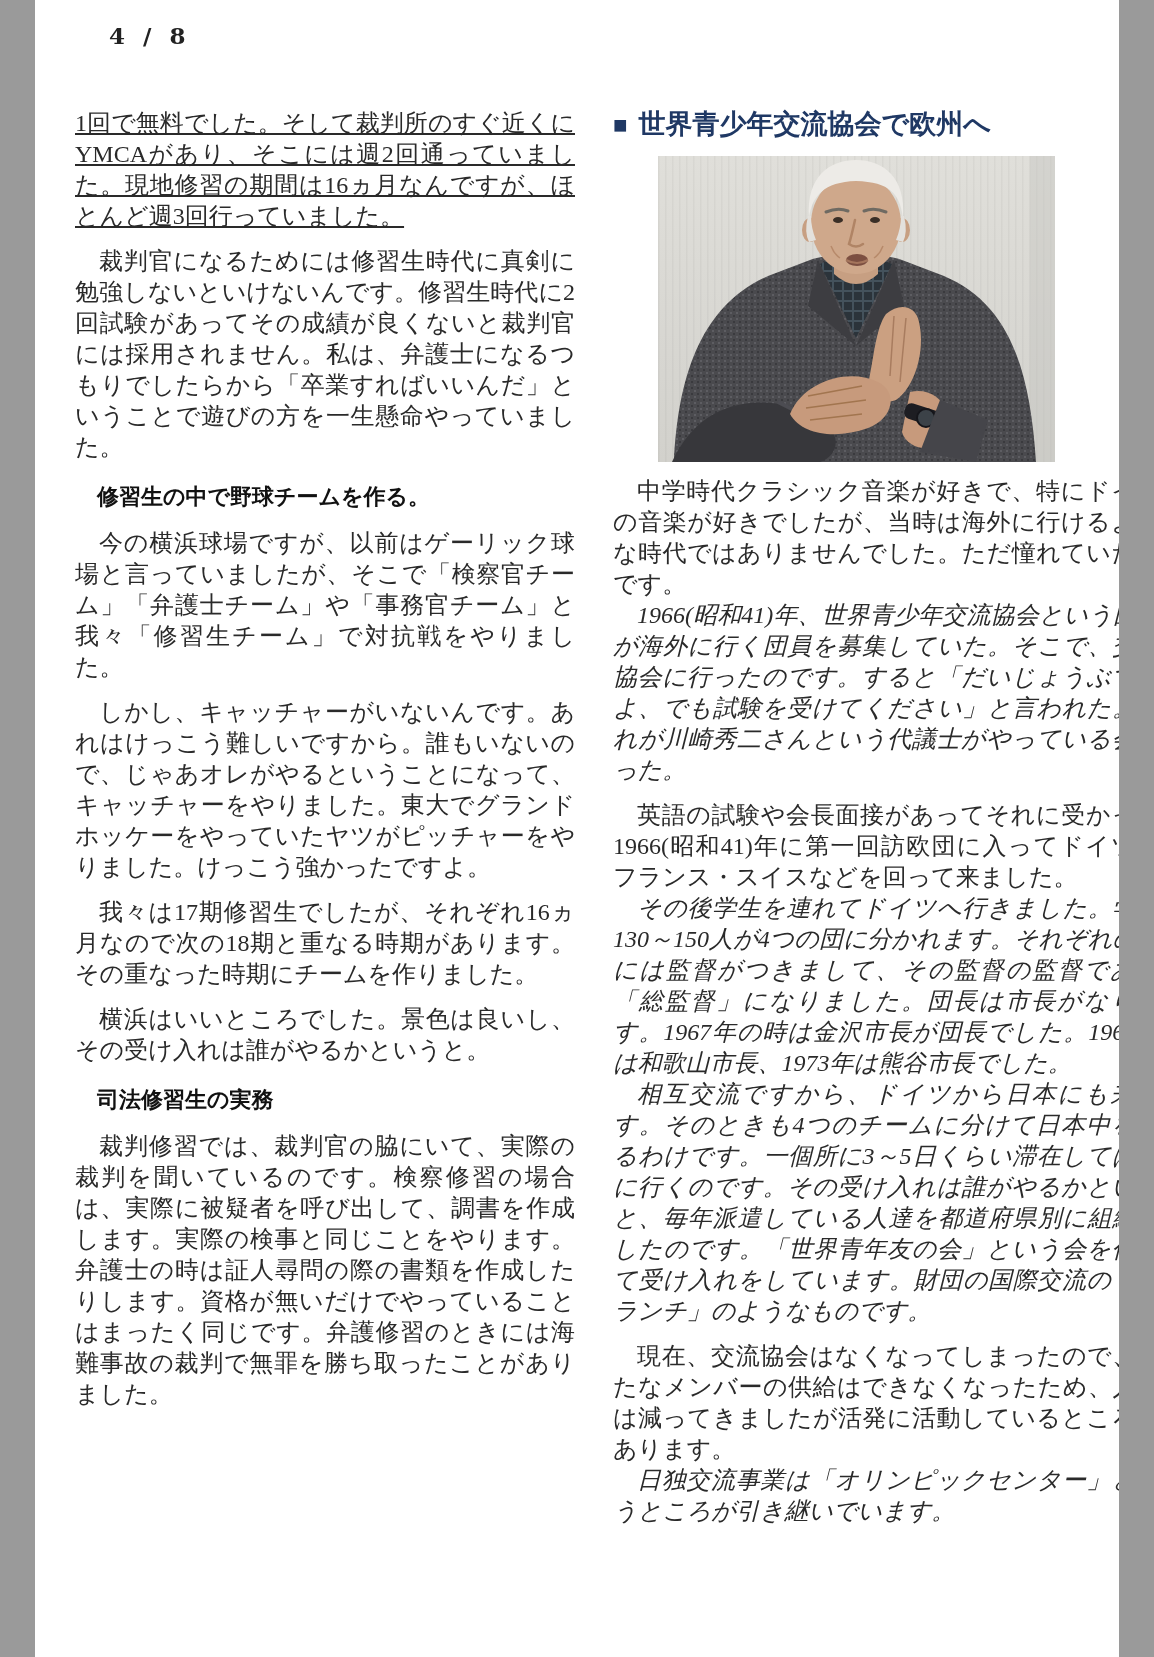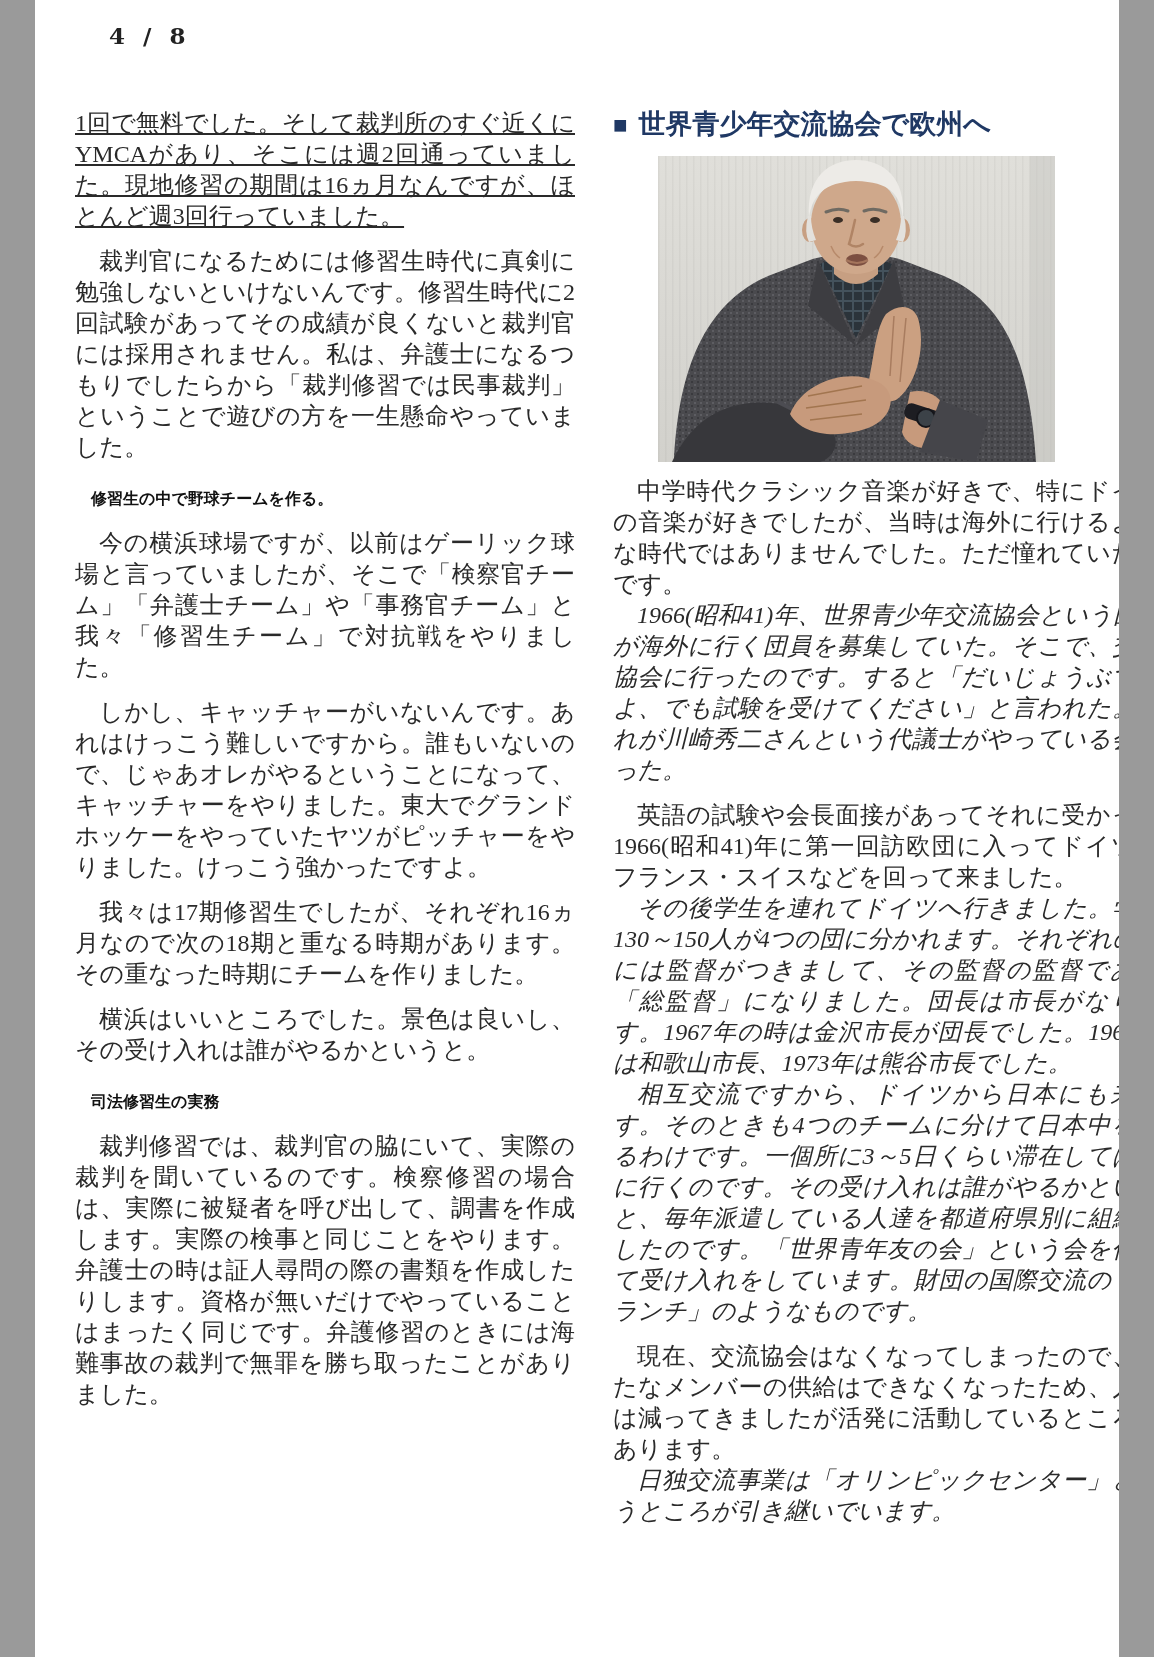--- a/index.html
+++ b/index.html
@@ -24,22 +24,22 @@
   }
   .col{font-size:24px;line-height:31px;text-align:justify;}
   .col-left{width:500px;}
   .col-right{width:548px;}
   .para{margin:14px 0 0;text-indent:1em;}
   .para.flush{margin-top:0;text-indent:0;text-decoration:underline;}
   .para.tight{margin-top:0;font-style:italic;}
   .para.biggap{margin-top:44px;}
   .subhead{
     margin:20px 0 0;padding-left:1em;
-    font-family:Liberation Sans, sans-serif;
-    font-weight:bold;font-size:16px;line-height:31px;
+    font-family:Liberation Mono, monospace;
+    font-weight:bold;font-size:22px;line-height:31px;
     color:#111;text-align:left;
   }
   .section-heading{
     margin:0;display:flex;align-items:center;gap:11px;
     font-family:"Liberation Sans","DejaVu Sans",sans-serif;
     font-weight:bold;font-size:27px;line-height:32px;
     color:#1f3864;text-align:left;
   }
   .section-heading .bullet{
     font-size:24px;line-height:1;position:relative;top:1px;
@@ -56,21 +56,21 @@
 <body>
 
 <div class="page">
 
   <div class="pagenum">4 / 8</div>
 
   <div class="columns">
 
     <div class="col col-left">
       <p class="para flush">1回で無料でした。そして裁判所のすぐ近くにYMCAがあり、そこには週2回通っていました。現地修習の期間は16ヵ月なんですが、ほとんど週3回行っていました。</p>
-      <p class="para">裁判官になるためには修習生時代に真剣に勉強しないといけないんです。修習生時代に2回試験があってその成績が良くないと裁判官には採用されません。私は、弁護士になるつもりでしたらから「裁判修習では民事裁判」ということで遊びの方を一生懸命やっていました。</p>
+      <p class="para">裁判官になるためには修習生時代に真剣に勉強しないといけないんです。修習生時代に2回試験があってその成績が良くないと裁判官には採用されません。私は、弁護士になるつもりでしたらから「卒業すればいいんだ」ということで遊びの方を一生懸命やっていました。</p>
       <h3 class="subhead">修習生の中で野球チームを作る。</h3>
       <p class="para">今の横浜球場ですが、以前はゲーリック球場と言っていましたが、そこで「検察官チーム」「弁護士チーム」や「事務官チーム」と我々「修習生チーム」で対抗戦をやりました。</p>
       <p class="para">しかし、キャッチャーがいないんです。あれはけっこう難しいですから。誰もいないので、じゃあオレがやるということになって、キャッチャーをやりました。東大でグランドホッケーをやっていたヤツがピッチャーをやりました。けっこう強かったですよ。</p>
       <p class="para">我々は17期修習生でしたが、それぞれ16ヵ月なので次の18期と重なる時期があります。その重なった時期にチームを作りました。</p>
       <p class="para">横浜はいいところでした。景色は良いし、その受け入れは誰がやるかというと。</p>
       <h3 class="subhead">司法修習生の実務</h3>
       <p class="para">裁判修習では、裁判官の脇にいて、実際の裁判を聞いているのです。検察修習の場合は、実際に被疑者を呼び出して、調書を作成します。実際の検事と同じことをやります。弁護士の時は証人尋問の際の書類を作成したりします。資格が無いだけでやっていることはまったく同じです。弁護修習のときには海難事故の裁判で無罪を勝ち取ったことがありました。</p>
     </div>
 
     <div class="col col-right">

